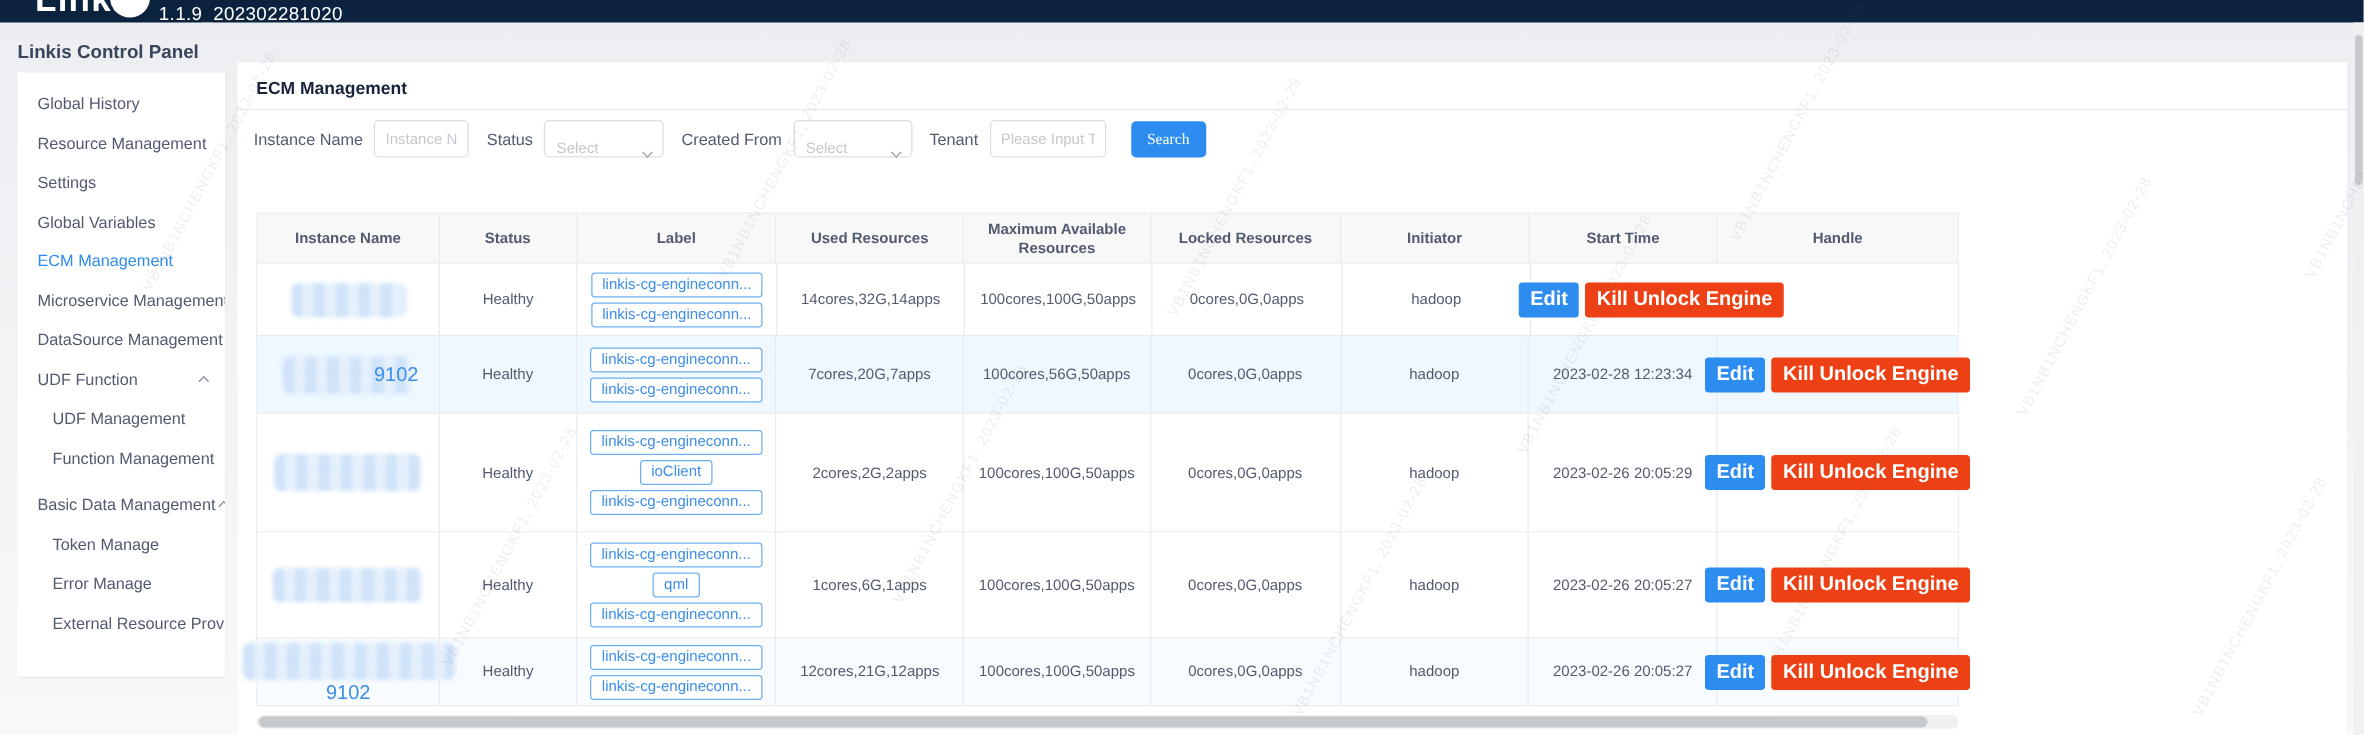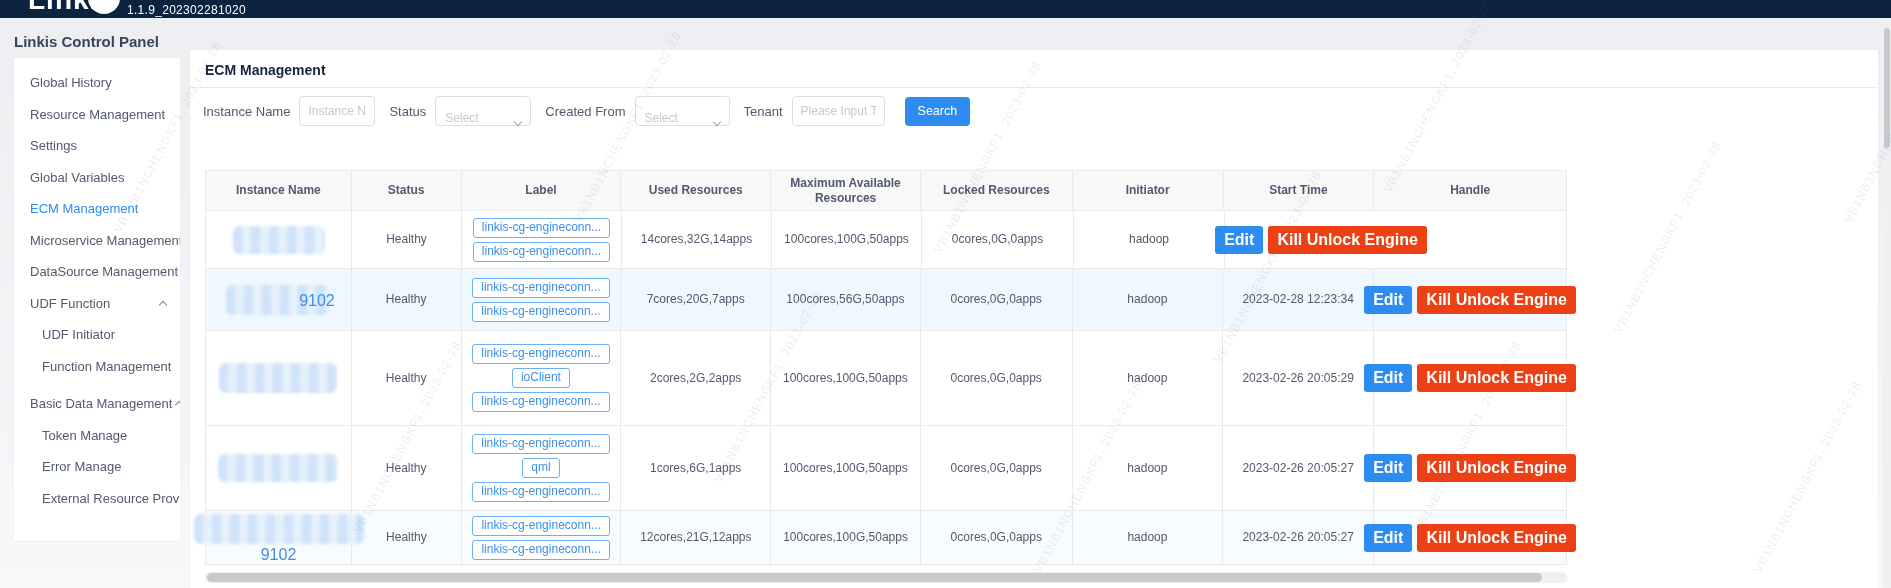--- a/index.html
+++ b/index.html
@@ -23,21 +23,21 @@
   .wm-layer span:nth-child(8){left:1330px;top:90px;}
   .wm-layer span:nth-child(9){left:1360px;top:430px;}
   .wm-layer span:nth-child(10){left:1560px;top:230px;}
   .wm-layer span:nth-child(11){left:1700px;top:470px;}
   .wm-layer span:nth-child(12){left:1790px;top:120px;}
 
   
   .navbar{position:absolute;left:0;top:0;width:1891px;height:18px;background:var(--navbar-bg);overflow:hidden;z-index:10;}
   .logo-text{position:absolute;left:28px;top:-16px;font-size:28px;font-weight:bold;color:#fff;letter-spacing:1px;}
   .logo-dot{position:absolute;left:88px;top:-18px;width:32px;height:32px;border-radius:50%;background:#fff;}
-  .navbar .version{position:absolute;left:127px;top:3px;font-size:12px;color:#fff;letter-spacing:.3px;text-align:center;}
+  .navbar .version{position:absolute;left:127px;top:3px;font-size:15px;color:#fff;letter-spacing:.3px;text-align:center;}
 
   
   .panel-title{position:absolute;left:14px;top:33px;font-size:15px;font-weight:bold;color:#39455c;z-index:5;}
   .sidebar{position:absolute;left:14px;top:58px;width:166px;height:483px;background:#fff;box-shadow:0 1px 2px rgba(0,0,0,.05);padding-top:9px;overflow:hidden;z-index:4;}
   .side-item{height:31.5px;display:flex;align-items:center;padding-left:16px;font-size:13px;color:var(--text);cursor:pointer;white-space:nowrap;overflow:hidden;}
   .side-item.sub{padding-left:28px;}
   .side-item.active{color:var(--primary);}
   .side-item.gap{margin-top:6px;}
   .chev{display:inline-block;width:6px;height:6px;border-right:1.4px solid #808695;border-bottom:1.4px solid #808695;flex:none;}
   .chev.down{transform:rotate(45deg);margin-left:4px;margin-top:-3px;}
@@ -52,21 +52,21 @@
   .flabel{margin-right:9px;white-space:nowrap;}
   .filters input{height:30px;border:1px solid #dcdee2;border-radius:4px;padding:0 8px;font-size:12px;color:var(--text);outline:none;margin-right:14px;font-family:"Liberation Sans",sans-serif;}
   .filters input::placeholder{color:var(--ph);}
   .in-instance{width:76px;}
   .in-tenant{width:93px;}
   .selectbox{height:30px;border:1px solid #dcdee2;border-radius:4px;display:flex;align-items:flex-end;justify-content:space-between;padding:0 9px;margin-right:14px;cursor:pointer;background:#fff;}
   .selectbox .ph{font-size:12px;color:var(--ph);}
   .sel-status{width:96px;}
   .sel-created{width:95px;}
   .selectbox .chev{border-color:#9aa0ab;}
-  .btn-search{height:29px;padding:0 13px;background:var(--primary);color:#fff;border:none;border-radius:4px;font-size:12.5px;cursor:pointer;margin-left:6px;font-family:Liberation Sans, sans-serif;}
+  .btn-search{height:29px;padding:0 13px;background:var(--primary);color:#fff;border:none;border-radius:4px;font-size:12.5px;cursor:pointer;margin-left:6px;font-family:Liberation Serif, serif;}
 
   
   .ltable{margin:44px 0 0 15px;width:1362px;border:1px solid var(--border);border-bottom:none;font-size:12px;}
   .trow{display:flex;border-bottom:1px solid var(--border);background:#fff;}
   .trow.head{background:#f8f8f9;height:40px;font-weight:bold;color:#515a6e;}
   .trow.tint{background:#eef8fe;}
   .trow.tint2{background:#f8fcff;}
   .td{display:flex;flex-direction:column;align-items:center;justify-content:center;text-align:center;border-right:1px solid var(--border);padding:2px 4px;line-height:15px;position:relative;}
   .td:last-child{border-right:none;}
   .c0{width:146px;}.c1{width:110px;}.c2{width:160px;}.c3{width:150px;}.c4{width:150px;}
@@ -136,21 +136,21 @@
       <span>Microservice Management</span>
     </div>
   <div class="side-item">
       <span>DataSource Management</span>
     </div>
   <div class="side-item">
       <span>UDF Function</span>
       <span class="chev up right-edge"></span>
     </div>
   <div class="side-item sub">
-      <span>UDF Initiator</span>
+      <span>UDF Management</span>
     </div>
   <div class="side-item sub">
       <span>Function Management</span>
     </div>
   <div class="side-item gap">
       <span>Basic Data Management</span>
       <span class="chev up"></span>
     </div>
   <div class="side-item sub">
       <span>Token Manage</span>

